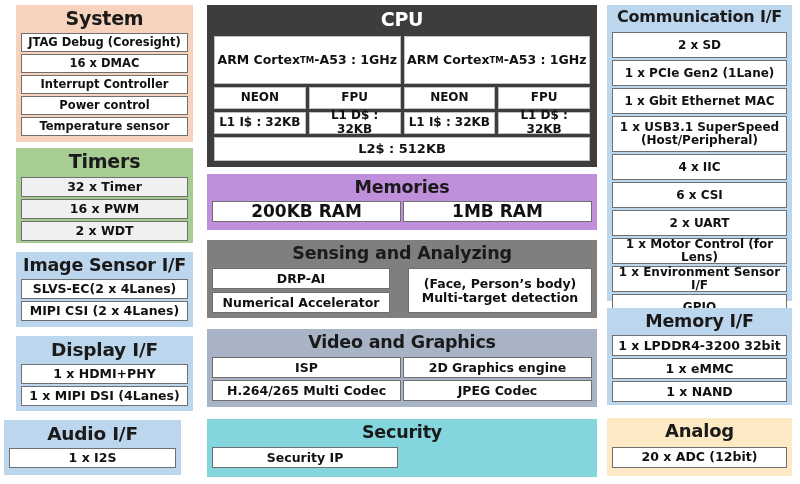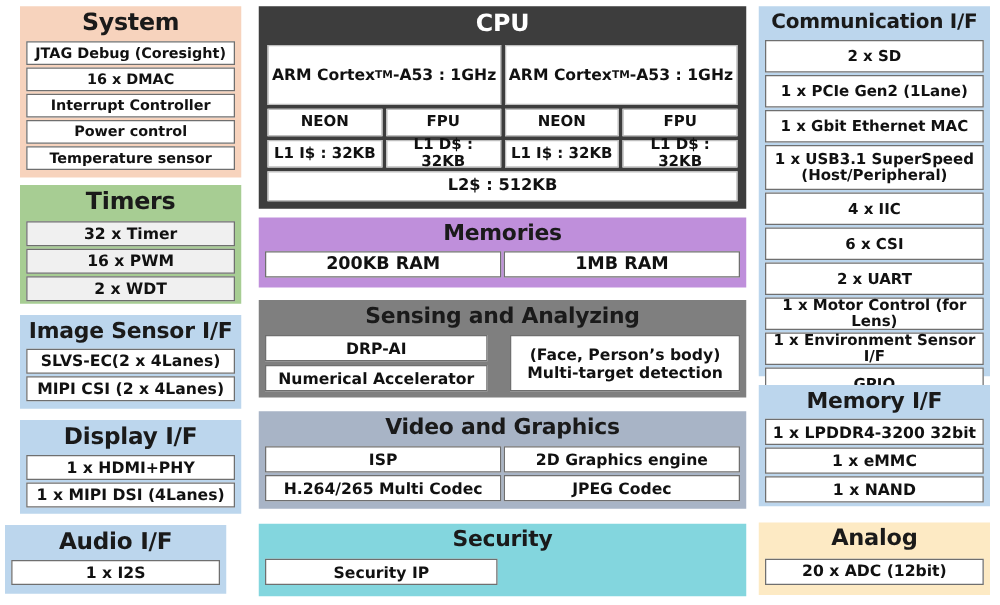--- a/index.html
+++ b/index.html
@@ -85,21 +85,21 @@
   #cpu .rows{gap:3px;}
   #cpu .row{gap:3px;}
   #cpu .cell{border:1px solid #bfbfbf;}
   .core{font-size:12.5px;height:48px;}
   .unit{font-size:12px;height:22px;}
   .l1{font-size:12px;height:22px;}
   .l2{font-size:13px;height:24px;}
 
   #memories{left:207px;top:174px;width:390px;height:56px;background:#bf8fdb;}
   #memories .block-title{font-size:17.5px;margin-bottom:4px;}
-  #memories .cell{font-size:14px;height:21px;}
+  #memories .cell{font-size:17px;height:21px;}
 
   #sensing{left:207px;top:240px;width:390px;height:78px;background:#7f7f7f;}
   #sensing .block-title{font-size:17.5px;margin-bottom:5px;}
   #sensing .cell{font-size:12.5px;}
   #sensing .col{display:flex;flex-direction:column;gap:3px;flex:1;}
   #sensing .col .cell{height:21px;}
   #sensing .tall{height:45px;flex:1;}
 
   #video{left:207px;top:329px;width:390px;height:78px;background:#a8b4c6;}
   #video .block-title{font-size:17.5px;margin-bottom:5px;}

